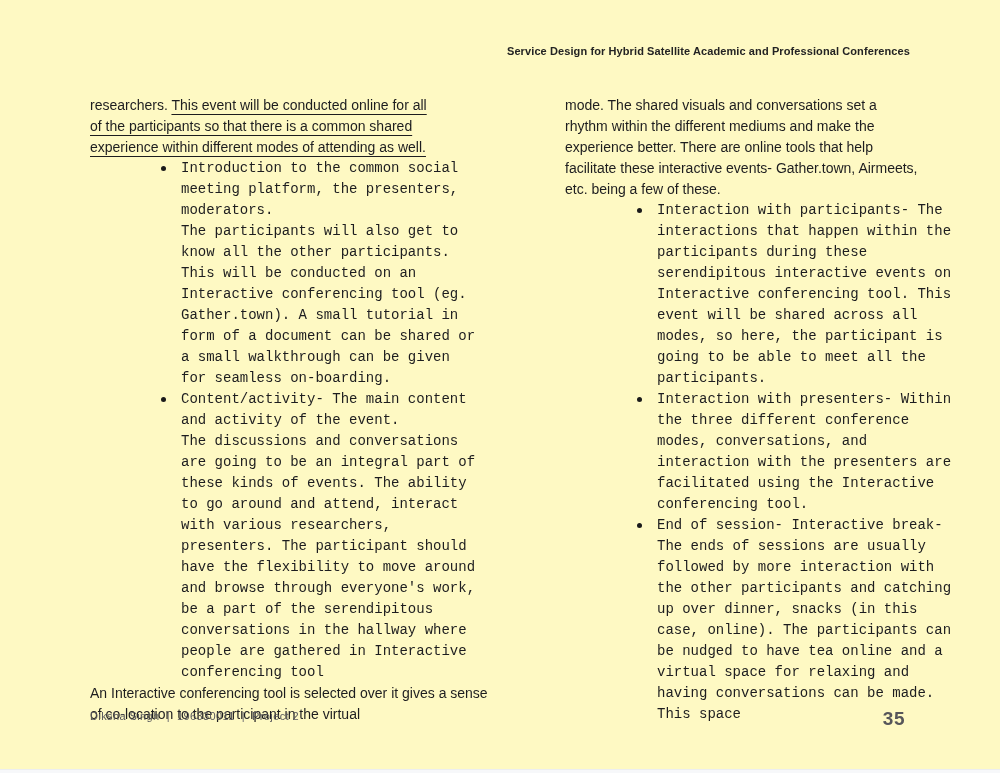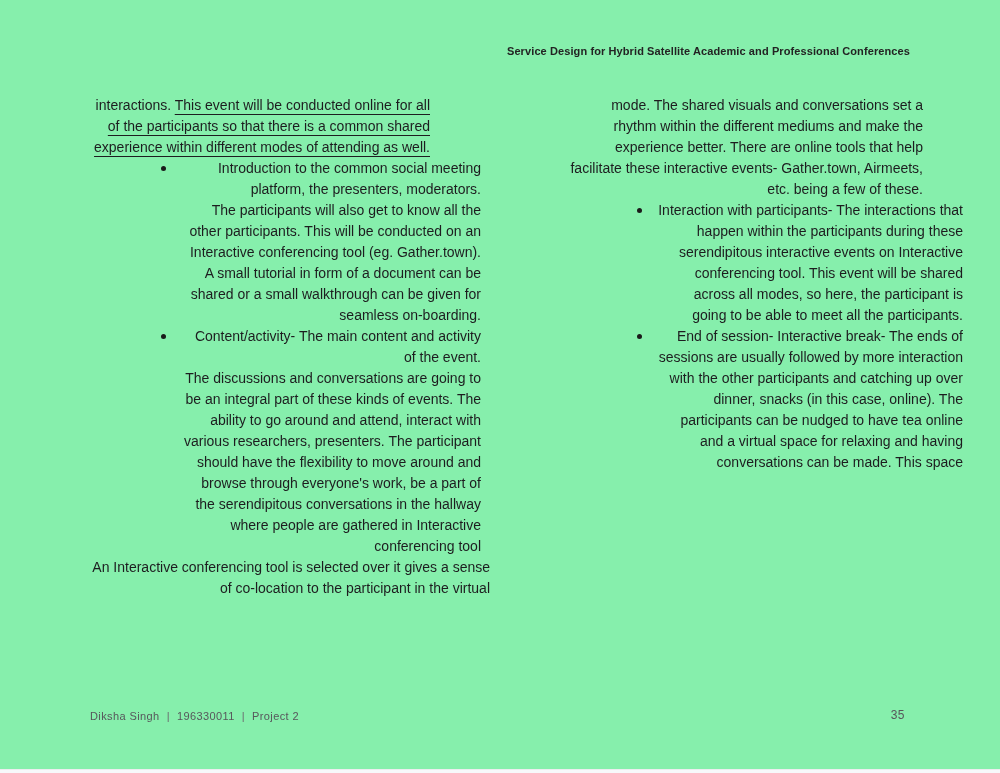--- a/index.html
+++ b/index.html
@@ -5,23 +5,22 @@
   html, body { margin: 0; padding: 0; }
   body {
     width: 1000px; height: 773px;
     background: #ffffff;
     font-family: "Liberation Sans", "DejaVu Sans", sans-serif;
     overflow: hidden;
   }
   .page {
     position: relative;
     width: 1000px; height: 773px;
-    background: #86efac;
+    background: #fef9c3;
     color: #1a1a1a;
-    text-align: right;
   }
   .page-header {
     position: absolute;
     top: 45px; right: 90px;
     font-size: 11px;
     font-weight: 700;
     color: #232323;
     letter-spacing: 0.1px;
   }
   .col { position: absolute; top: 95px; }
@@ -31,21 +30,21 @@
   .intro-left { margin-left: 45px; width: 340px; margin-bottom: 1px; }
   .intro-right { width: 358px; margin-bottom: 42px; }
   .underlined {
     text-decoration: underline;
     text-decoration-thickness: 1px;
     text-underline-offset: 3.5px;
   }
   .bullet-list { display: block; }
   .bullet-list.left  { margin-left: 71px; }
   .bullet-list.right { margin-left: 72px; }
-  .bullet-item { display: flex; align-items: flex-start; }
+  .bullet-item { display: flex; align-items: flex-start; font-family: Liberation Mono, monospace; }
   .bullet-dot {
     flex: 0 0 auto;
     width: 5px; height: 5px;
     border-radius: 50%;
     background: #1a1a1a;
     margin-top: 8px;
   }
   .bullet-text {
     margin-left: 15px;
     font-size: 14px;
@@ -60,42 +59,42 @@
     position: absolute;
     left: 90px; top: 710px;
     font-size: 11px;
     color: #57575b;
     letter-spacing: 0.4px;
   }
   .page-footer .sep { margin: 0 7px; color: #6b6b6f; }
   .page-number {
     position: absolute;
     top: 708px; right: 95px;
-    font-size: 12px;
-    font-weight: 400;
+    font-size: 19px;
+    font-weight: 700;
     color: #56565a;
     letter-spacing: 0.5px;
   }
   .bottom-strip {
     position: absolute;
     left: 0; right: 0; bottom: 0;
     height: 3px;
     background: #f7f8fa;
     border-top: 1px solid #eceef0;
   }
 </style>
 </head>
 <body>
 
 <div class="page">
 
   <div class="page-header">Service Design for Hybrid Satellite Academic and Professional Conferences</div>
 
   <div class="col col-left">
-    <p class="intro-left"><span>interactions. </span><span class="underlined">This event will be conducted online for all of the participants so that there is a common shared experience within different modes of attending as well.</span></p>
+    <p class="intro-left"><span>researchers. </span><span class="underlined">This event will be conducted online for all of the participants so that there is a common shared experience within different modes of attending as well.</span></p>
 
     <div class="bullet-list left">
       <div class="bullet-item">
         <span class="bullet-dot"></span>
         <div class="bullet-text">Introduction to the common social meeting platform, the presenters, moderators.
 The participants will also get to know all the other participants.  This will be conducted on an Interactive conferencing tool (eg. Gather.town). A small tutorial in form of a document can be shared or a small walkthrough can be given for seamless on-boarding.</div>
       </div>
       <div class="bullet-item">
         <span class="bullet-dot"></span>
         <div class="bullet-text">Content/activity- The main content and activity of the event.
@@ -109,20 +108,24 @@
   <div class="col col-right">
     <p class="intro-right">mode. The shared visuals and conversations set a rhythm within the different mediums and make the experience better. There are online tools that help facilitate these interactive events- Gather.town, Airmeets, etc. being a few of these.</p>
 
     <div class="bullet-list right">
       <div class="bullet-item">
         <span class="bullet-dot"></span>
         <div class="bullet-text">Interaction with participants- The interactions that happen within the participants during these serendipitous interactive events on Interactive conferencing tool. This event will be shared across all modes, so here, the participant is going to be able to meet all the participants.</div>
       </div>
       <div class="bullet-item">
         <span class="bullet-dot"></span>
+        <div class="bullet-text">Interaction with presenters- Within the three different conference modes, conversations, and interaction with the presenters are facilitated using the Interactive conferencing tool.</div>
+      </div>
+      <div class="bullet-item">
+        <span class="bullet-dot"></span>
         <div class="bullet-text">End of session- Interactive break- The ends of sessions are usually followed by more interaction with the other participants and catching up over dinner, snacks (in this case, online). The participants can be nudged to have tea online and a virtual space for relaxing and having conversations can be made. This space</div>
       </div>
     </div>
   </div>
 
   <div class="page-footer">
     <span>Diksha Singh</span><span class="sep">|</span><span>196330011</span><span class="sep">|</span><span>Project 2</span>
   </div>
 
   <div class="page-number">35</div>

